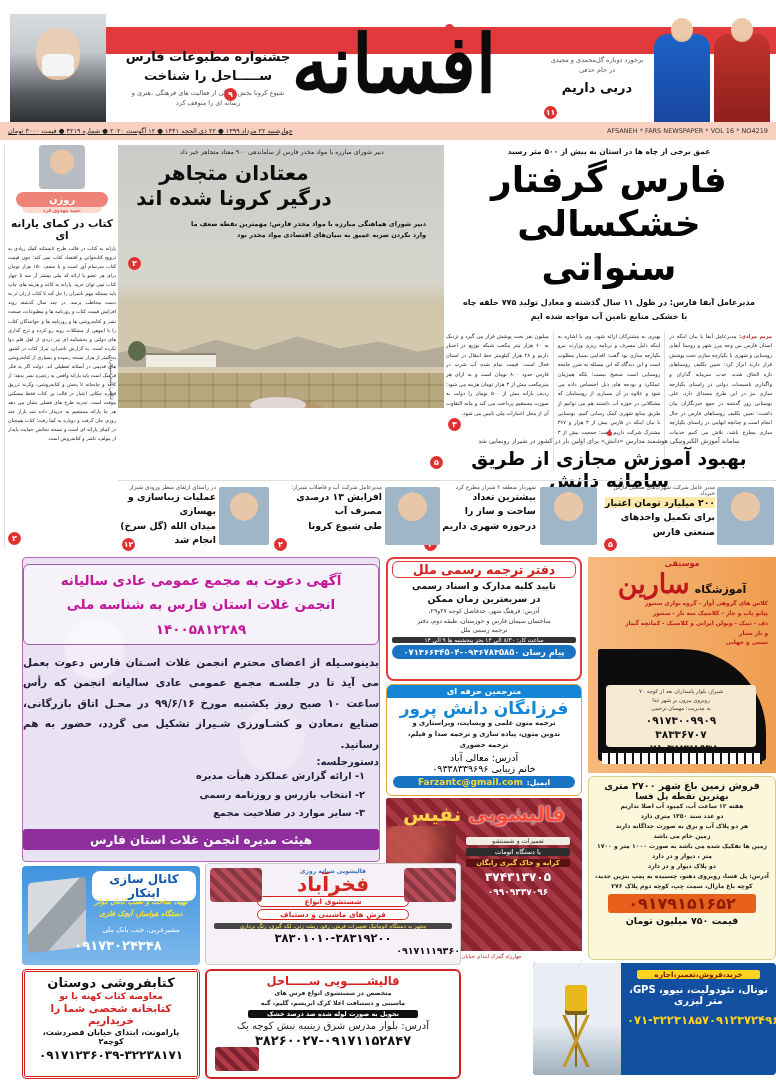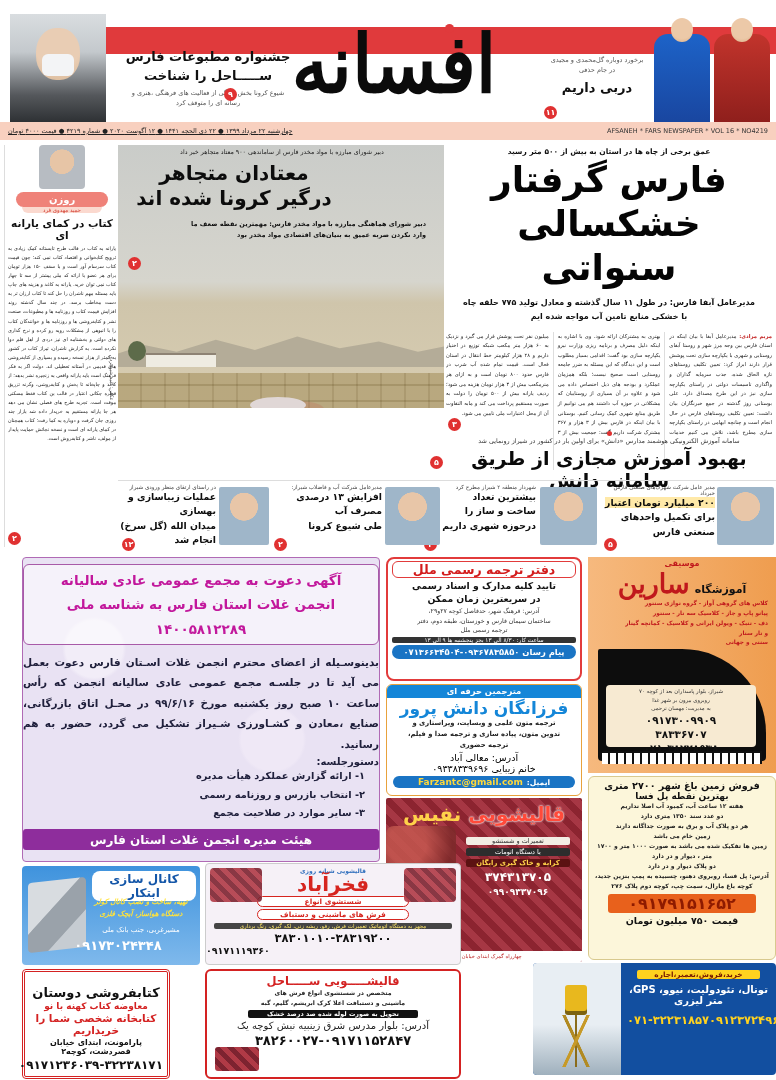--- a/index.html
+++ b/index.html
@@ -163,37 +163,37 @@
   
   .ebt{left:22px;top:866px;width:178px;height:99px;background:linear-gradient(180deg,#3f93dd,#7fb9ec);border-radius:4px;overflow:hidden;}
   .eb-duct{position:absolute;left:6px;top:14px;width:58px;height:70px;
       background:linear-gradient(135deg,#d8dce0 0 40%,#9aa2aa 41% 70%,#c6ccd2 71%);border-radius:4px;transform:skewY(-6deg);}
   .eb-title{position:absolute;right:4px;top:5px;left:70px;background:#fff;border-radius:8px;color:#1456a8;
       font-size:12px;font-weight:bold;text-align:center;padding:1px 2px;}
   .eb-l{position:absolute;right:6px;top:30px;left:66px;color:#ffe33d;font-size:7.2px;font-weight:bold;font-style:italic;text-align:center;line-height:1.7;}
   .eb-addr{position:absolute;right:6px;top:60px;left:66px;color:#fff;font-size:7px;text-align:center;}
   .eb-ph{position:absolute;right:6px;top:72px;left:20px;color:#fff;font-size:13px;font-weight:bold;text-align:center;letter-spacing:2px;}
   
-  .doostan{left:22px;top:969px;width:148px;height:110px;border:3px double #d42222;border-radius:4px;background:#fff;padding:13px 4px;}
+  .doostan{left:22px;top:969px;width:178px;height:110px;border:3px double #d42222;border-radius:4px;background:#fff;padding:3px 4px;}
   .ds-title{font-size:13px;font-weight:bold;color:#111;text-align:center;}
   .ds-l1{font-size:9px;font-weight:bold;color:#d42222;text-align:center;margin-top:1px;}
   .ds-l2{font-size:10.5px;font-weight:bold;color:#d42222;text-align:center;margin-top:1px;}
   .ds-addr{font-size:8px;font-weight:bold;color:#111;text-align:center;margin-top:2px;}
   .ds-ph{font-size:12px;font-weight:bold;color:#111;text-align:center;margin-top:2px;letter-spacing:1px;}
   
   .fakhr{left:205px;top:863px;width:256px;height:102px;background:#f6f1f7;border:1px solid #ccc;border-radius:4px;overflow:hidden;}
   .fk-carpet{position:absolute;width:52px;height:34px;border-radius:4px;
       background:repeating-linear-gradient(45deg,#b03a46 0 5px,#7d2330 5px 10px);opacity:.9;}
   .fk-pre{font-size:6px;color:#2f6fbd;text-align:center;margin-top:3px;font-weight:bold;}
   .fk-title{font-size:20px;font-weight:bold;color:#d6251f;text-align:center;line-height:1;}
   .fk-pill{display:block;margin:2px auto 0;width:150px;border:1px solid #d6251f;border-radius:10px;
       color:#d6251f;font-size:7.4px;font-weight:bold;text-align:center;background:#fff;}
   .fk-strip{margin:3px 8px 0;background:#454545;color:#ffe76a;font-size:5.6px;text-align:center;border-radius:2px;}
   .fk-ph1{font-size:11.5px;font-weight:bold;color:#111;text-align:center;margin-top:2px;letter-spacing:1px;}
-  .fk-ph2{font-size:9.5px;font-weight:bold;color:#111;text-align:left;letter-spacing:1px;}
+  .fk-ph2{font-size:9.5px;font-weight:bold;color:#111;text-align:right;letter-spacing:1px;}
   
   .sahel{left:205px;top:969px;width:256px;height:110px;border:2.5px solid #d42222;border-radius:6px;background:#fff;padding:3px 6px;}
   .sh-title{font-size:11.5px;font-weight:bold;color:#d42222;text-align:center;}
   .sh-l{font-size:6.2px;font-weight:bold;color:#222;text-align:center;line-height:1.6;}
   .sh-strip{margin:2px auto;width:170px;background:#111;color:#fff;font-size:6.4px;font-weight:bold;text-align:center;border-radius:2px;}
   .sh-addr{font-size:10px;font-weight:normal;color:#222;text-align:center;margin-top:2px;}
   .sh-ph{font-size:13px;font-weight:bold;color:#111;text-align:center;letter-spacing:1px;margin-top:2px;direction:ltr;}
   .sh-carpet{position:absolute;left:8px;bottom:6px;width:44px;height:24px;border-radius:3px;
       background:repeating-linear-gradient(45deg,#b03a46 0 5px,#7d2330 5px 10px);}
 </style>

